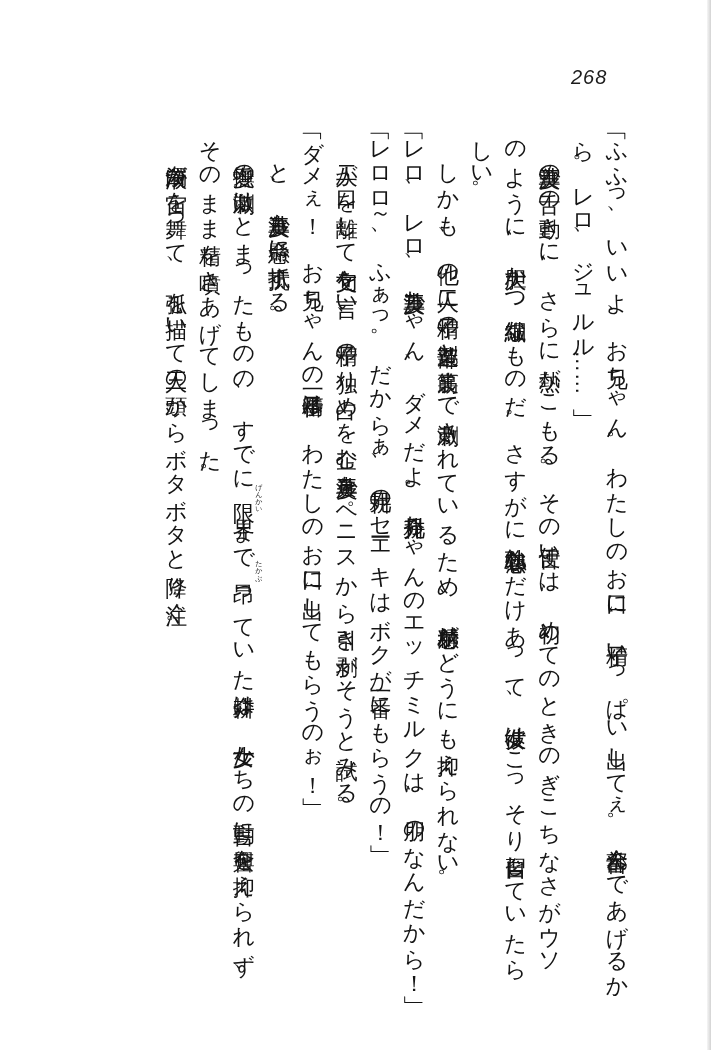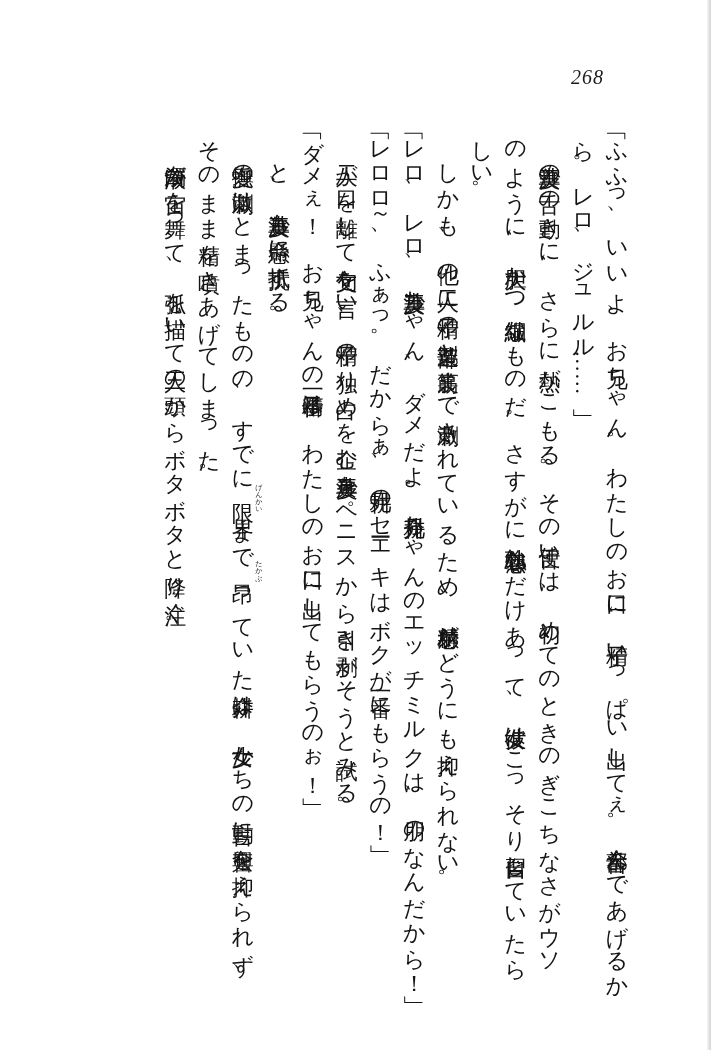--- a/index.html
+++ b/index.html
@@ -6,21 +6,21 @@
     margin: 0;
     padding: 0;
     background: #e9e9e9;
   }
   .page {
     position: relative;
     width: 711px;
     height: 1050px;
     background: #ffffff;
     overflow: hidden;
-    font-family: Liberation Serif, serif;
+    font-family: Liberation Sans, sans-serif;
   }
   .page-number {
     position: absolute;
     top: 66px;
     left: 571px;
     font-size: 20px;
     font-style: italic;
     letter-spacing: 1px;
     color: #1c1c1c;
   }

